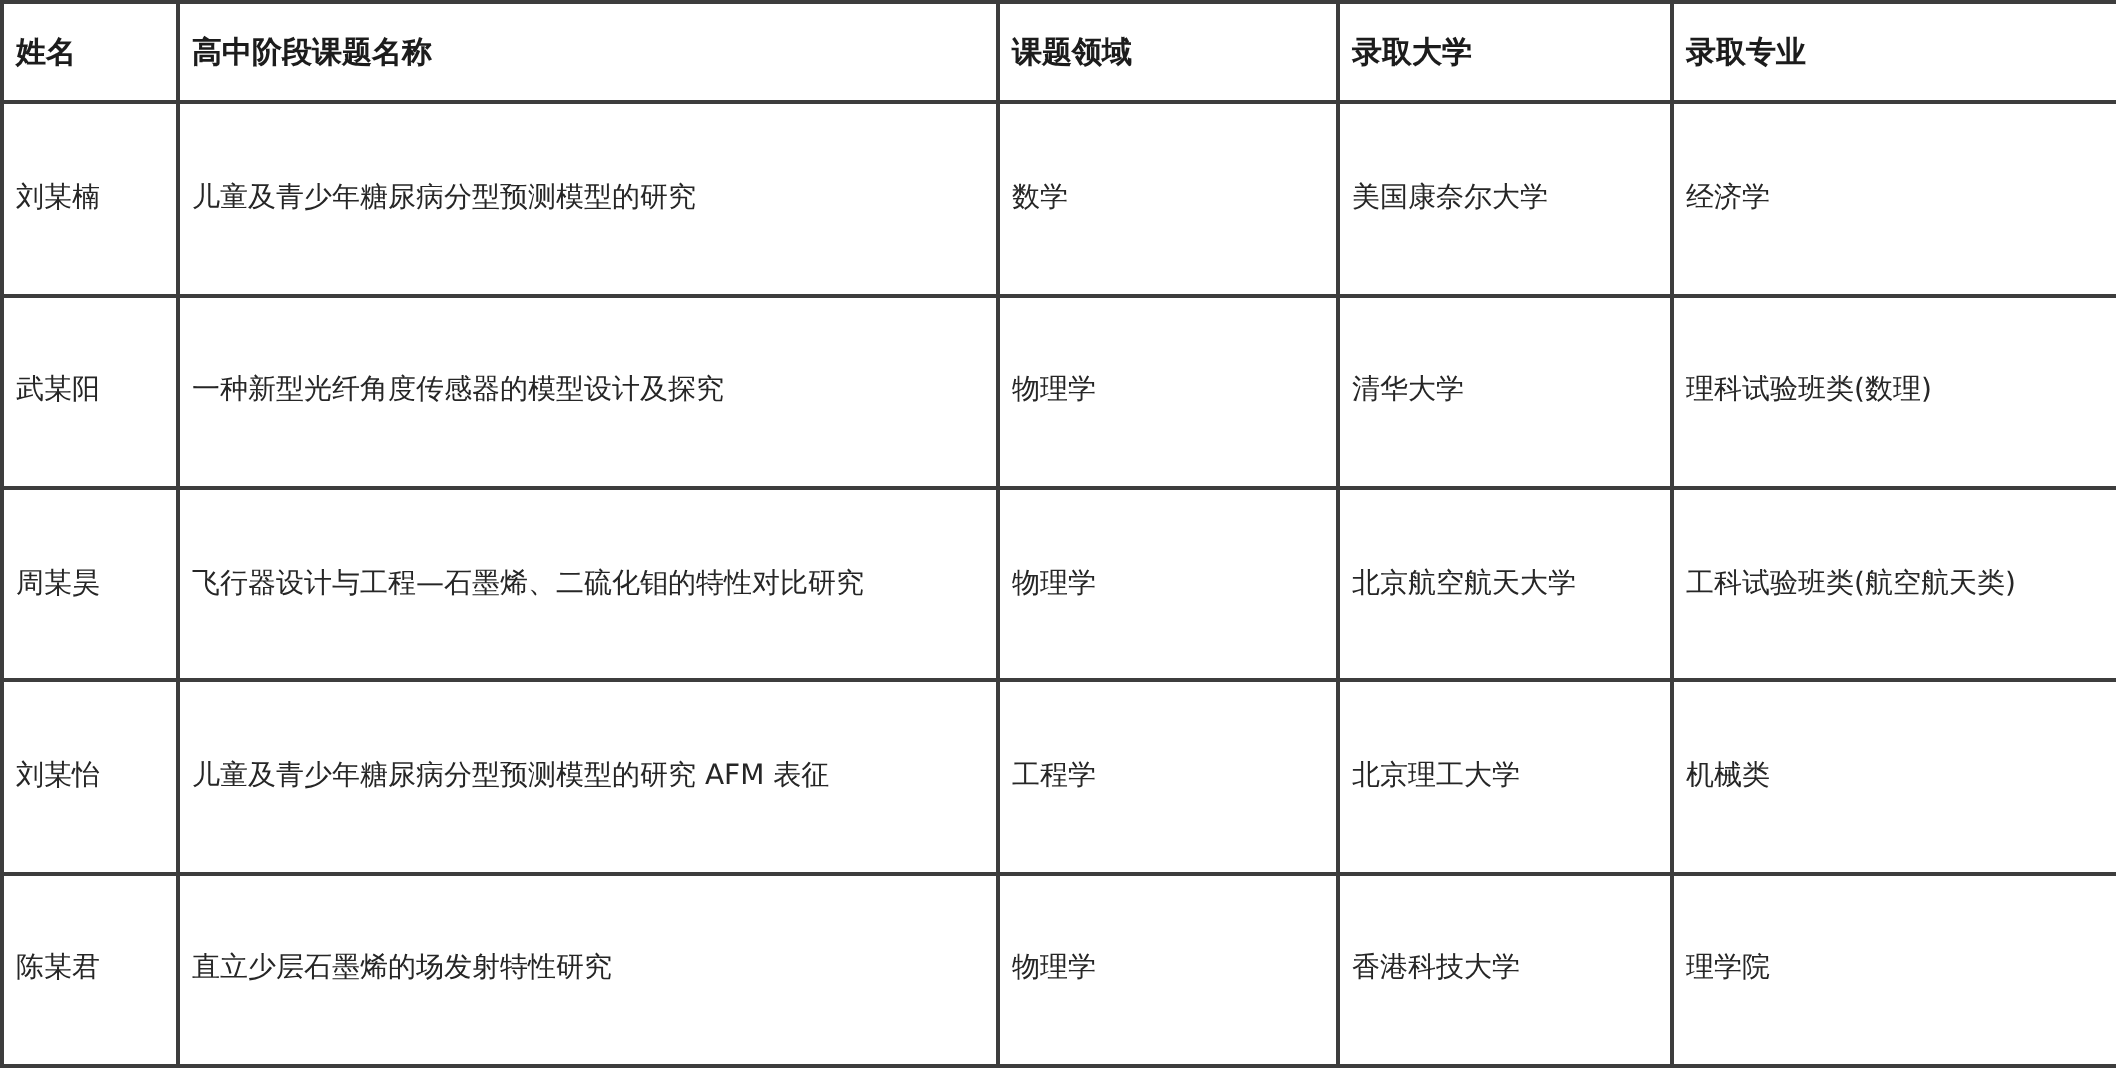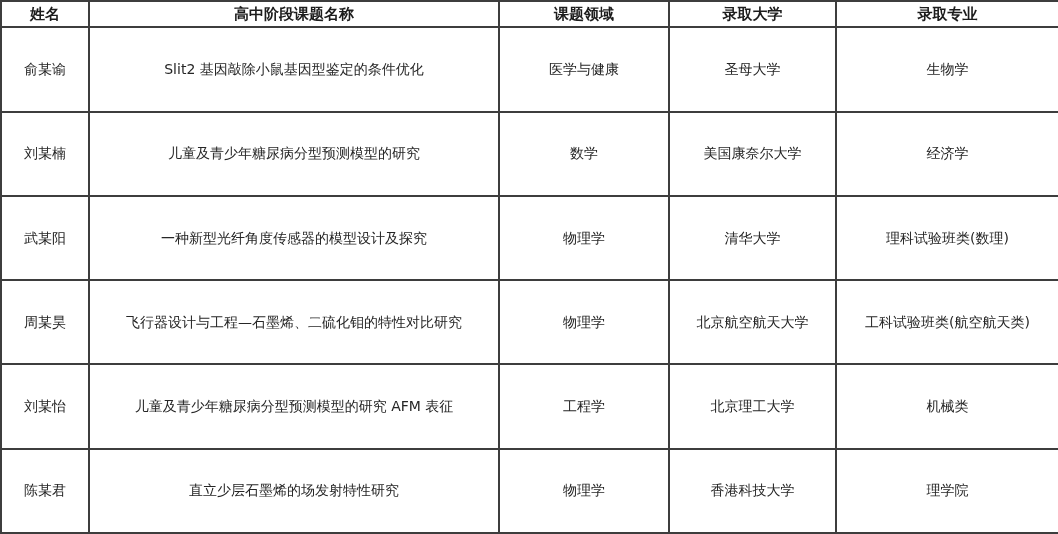--- a/index.html
+++ b/index.html
@@ -24,23 +24,23 @@
     table-layout:fixed;
     width:1058px;
     height:534px;
     font-family:"DejaVu Sans","Liberation Sans",sans-serif;
     color:var(--text);
     background:var(--bg);
   }
   table.admissions th,
   table.admissions td{
     border:2px solid var(--border);
-    text-align:center;
+    text-align:left;
     vertical-align:middle;
-    padding:2px 6px;
+    padding:14px 6px;
     font-size:14px;
     line-height:1.35;
     overflow:hidden;
     word-break:break-all;
   }
   table.admissions th{
     font-weight:bold;
     font-size:15px;
     color:#1c1c1c;
   }
@@ -65,27 +65,20 @@
     <thead>
       <tr>
         <th>姓名</th>
         <th>高中阶段课题名称</th>
         <th>课题领域</th>
         <th>录取大学</th>
         <th>录取专业</th>
       </tr>
     </thead>
     <tbody>
-  <tr>
-    <td>俞某谕</td>
-    <td>Slit2 基因敲除小鼠基因型鉴定的条件优化</td>
-    <td>医学与健康</td>
-    <td>圣母大学</td>
-    <td>生物学</td>
-  </tr>
 
 
 
 
   <tr>
     <td>刘某楠</td>
     <td>儿童及青少年糖尿病分型预测模型的研究</td>
     <td>数学</td>
     <td>美国康奈尔大学</td>
     <td>经济学</td>

